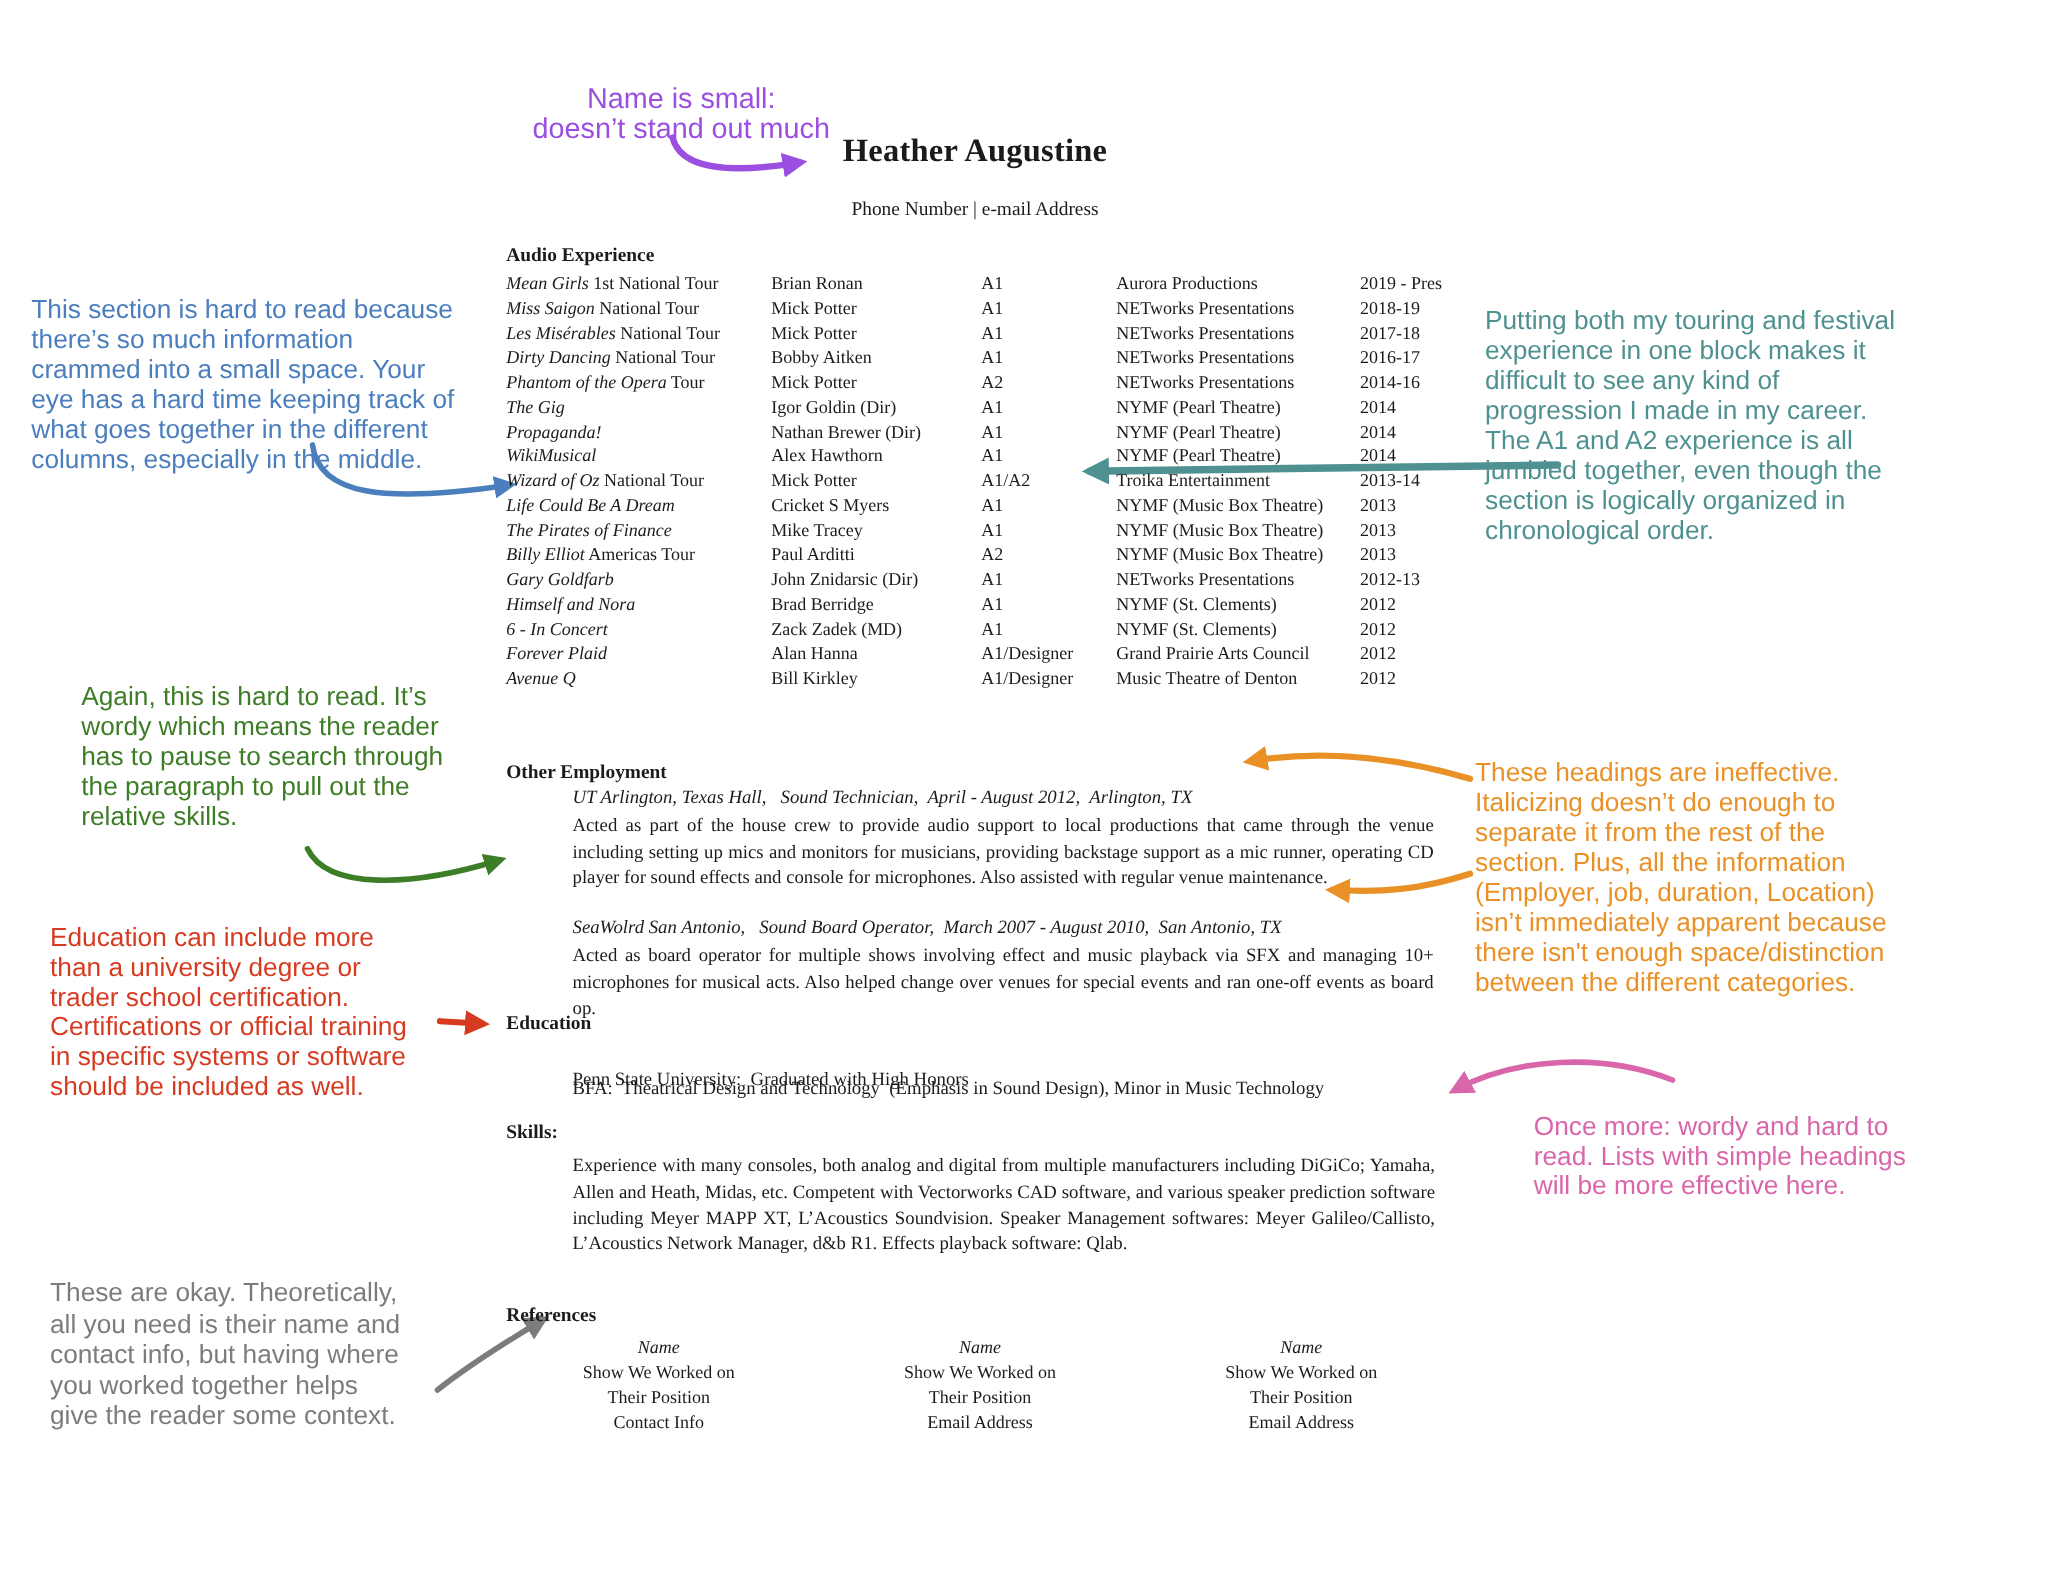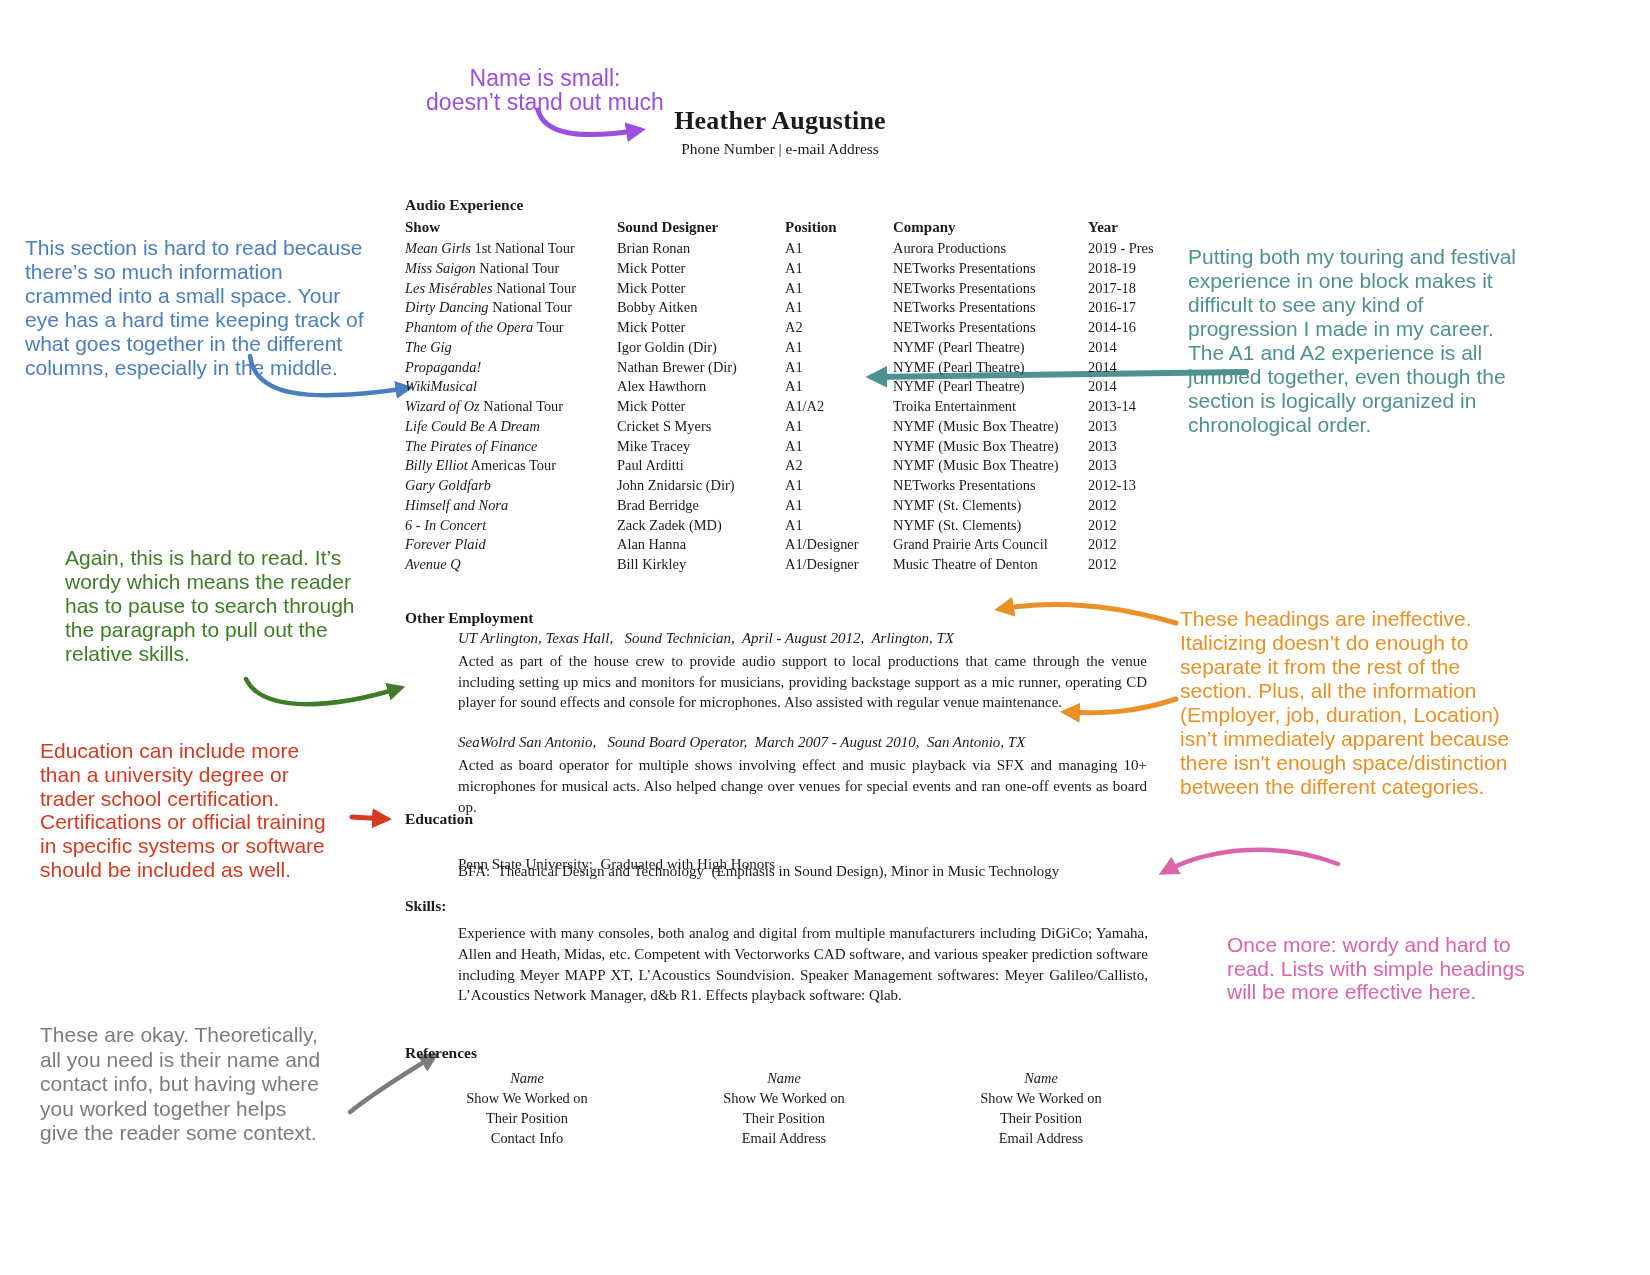--- a/index.html
+++ b/index.html
@@ -5,21 +5,21 @@
   html,body{margin:0;padding:0;}
   body{
     width:1650px;height:1275px;position:relative;overflow:hidden;
     background:#ffffff;color:#1b1b1b;
     font-family:"Liberation Serif",serif;
   }
   .abs{position:absolute;}
   
   .resume-header{left:450px;top:106px;width:660px;text-align:center;}
   .r-name{font-size:26px;font-weight:bold;letter-spacing:.2px;}
-  .r-contact{font-size:15.5px;margin-top:4px;}
+  .r-contact{font-size:15.5px;margin-top:23px;}
   .r-member{font-size:13.5px;margin-top:3px;}
   .sec-head{left:405px;font-size:15.5px;font-weight:bold;}
   .xp-table{left:405px;top:219px;width:790px;}
   .xp-hdr,.xp-row{display:grid;grid-template-columns:212px 168px 108px 195px 95px;}
   .xp-hdr{font-weight:bold;font-size:15px;height:21px;}
   .xp-row{font-size:14.4px;height:19.75px;white-space:nowrap;}
   .indent{left:458px;}
   .job-title{font-style:italic;font-size:15px;white-space:pre-wrap;}
   .para{width:689px;font-size:15px;line-height:20.5px;text-align:justify;}
   .edu-line{font-size:15px;white-space:pre-wrap;}
@@ -110,46 +110,39 @@
 in specific systems or software
 should be included as well.</div>
 <div class="ann ann-orange" style="color: rgb(233, 145, 38);">These headings are ineffective.
 Italicizing doesn’t do enough to
 separate it from the rest of the
 section. Plus, all the information
 (Employer, job, duration, Location)
 isn’t immediately apparent because
 there isn't enough space/distinction
 between the different categories.</div>
-<div class="ann ann-pink" style="color: rgb(217, 101, 171); margin-top: 43px;">Once more: wordy and hard to
+<div class="ann ann-pink" style="color: rgb(217, 101, 171);">Once more: wordy and hard to
 read. Lists with simple headings
 will be more effective here.</div>
 <div class="ann ann-gray" style="color: rgb(124, 124, 124);">These are okay. Theoretically,
 all you need is their name and
 contact info, but having where
 you worked together helps
 give the reader some context.</div>
 
 <div>
 
   <div class="abs resume-header">
     <div class="r-name">Heather Augustine</div>
     <div class="r-contact">Phone Number  |  e-mail Address</div>
   </div>
 
   <div class="abs sec-head" style="top:196px;">Audio Experience</div>
 
   <div class="abs xp-table">
-    <div class="xp-hdr">
-      <span>Show</span>
-      <span>Sound Designer</span>
-      <span>Position</span>
-      <span>Company</span>
-      <span>Year</span>
-    </div>
     <div>
         <div class="xp-row">
           <span><i>Mean Girls</i> 1st National Tour</span>
           <span>Brian Ronan</span>
           <span>A1</span>
           <span>Aurora Productions</span>
           <span>2019 - Pres</span>
         </div>
         <div class="xp-row">
           <span><i>Miss Saigon</i> National Tour</span>

